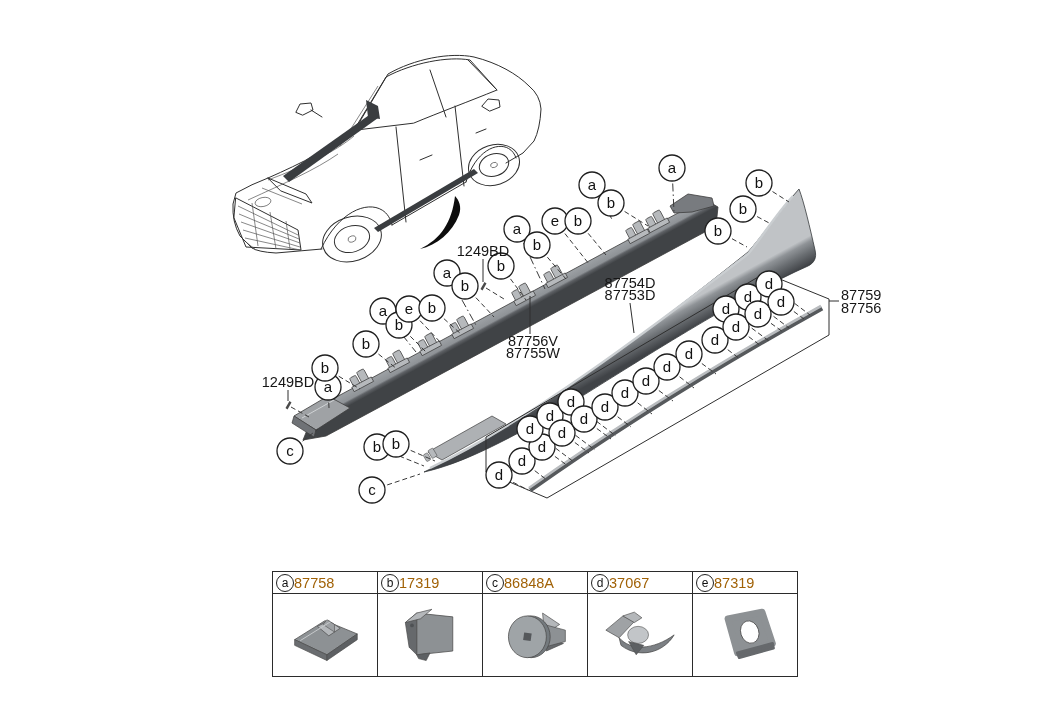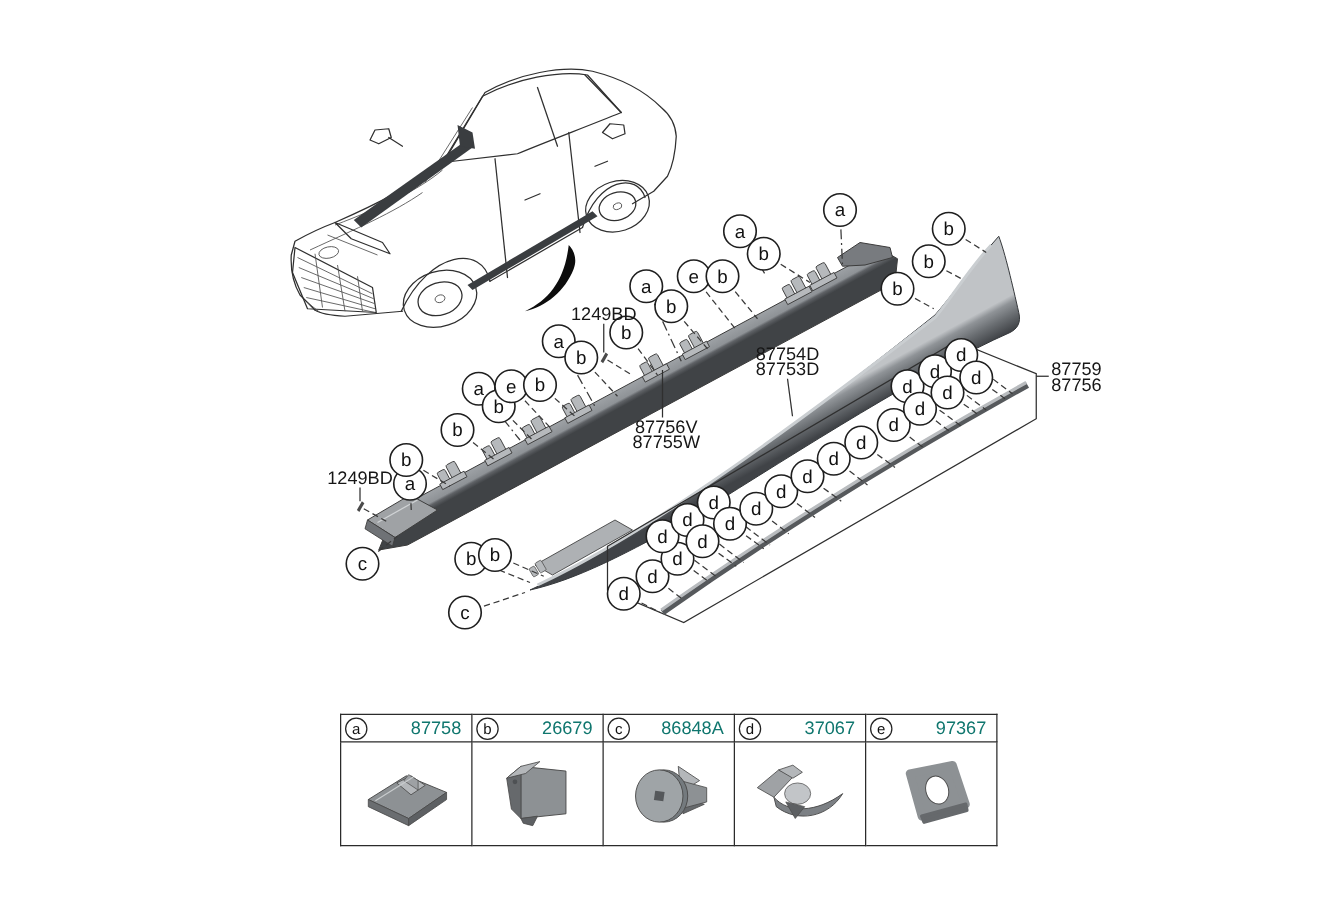--- a/index.html
+++ b/index.html
@@ -18,21 +18,21 @@
   .clip rect{fill:#b6b9bc;stroke:#3e3e3e;stroke-width:0.7;}
   
   .legend{position:absolute;left:272px;top:571px;width:526px;height:104px;
           border-collapse:collapse;table-layout:fixed;background:#fff;}
   .legend td{border:1px solid #2b2b2b;padding:0;vertical-align:middle;}
   .legend .hdr{height:21px;}
   .hdr-inner{display:flex;align-items:center;height:21px;padding-left:3px;}
   .badge{display:inline-flex;align-items:center;justify-content:center;flex:0 0 auto;
          width:16px;height:16px;border:1.1px solid #222;border-radius:50%;
          font-size:12px;line-height:1;color:#111;background:#fff;}
-  .pn{flex:1;text-align:right;font-size:14.5px;color:#0f766e;padding-right:8px;}
+  .pn{flex:1;text-align:left;font-size:14.5px;color:#a16207;padding-right:8px;}
   .icon-cell{height:82px;text-align:center;}
 </style>
 </head>
 <body>
 
 <div class="stage">
 
 <svg class="diagram" width="1063" height="727" viewBox="0 0 1063 727" xmlns="http://www.w3.org/2000/svg">
   <defs>
     <linearGradient id="gm1" gradientUnits="userSpaceOnUse" x1="500" y1="293" x2="513" y2="317">
@@ -425,39 +425,39 @@
         <tr>
     <td class="hdr">
             <div class="hdr-inner">
               <span class="badge">a</span>
               <span class="pn">87758</span>
             </div>
           </td>
     <td class="hdr">
             <div class="hdr-inner">
               <span class="badge">b</span>
-              <span class="pn">26679</span>
+              <span class="pn">17319</span>
             </div>
           </td>
     <td class="hdr">
             <div class="hdr-inner">
               <span class="badge">c</span>
               <span class="pn">86848A</span>
             </div>
           </td>
     <td class="hdr">
             <div class="hdr-inner">
               <span class="badge">d</span>
               <span class="pn">37067</span>
             </div>
           </td>
     <td class="hdr">
             <div class="hdr-inner">
               <span class="badge">e</span>
-              <span class="pn">97367</span>
+              <span class="pn">87319</span>
             </div>
           </td>
   </tr>
   <tr>
     <td class="icon-cell">
       <svg width="98" height="74" viewBox="0 0 100 78">
         <polygon points="18,46 50,26 84,40 52,62" fill="#8d9194" stroke="#4a4a4a" stroke-width="0.8"></polygon>
         <polygon points="18,46 52,62 52,68 18,52" fill="#6a6d70" stroke="#4a4a4a" stroke-width="0.7"></polygon>
         <polygon points="52,62 84,40 84,46 52,68" fill="#5d6063" stroke="#4a4a4a" stroke-width="0.7"></polygon>
         <polygon points="42,32 54,26 66,34 54,42" fill="#b4b7ba" stroke="#4a4a4a" stroke-width="0.7"></polygon>

